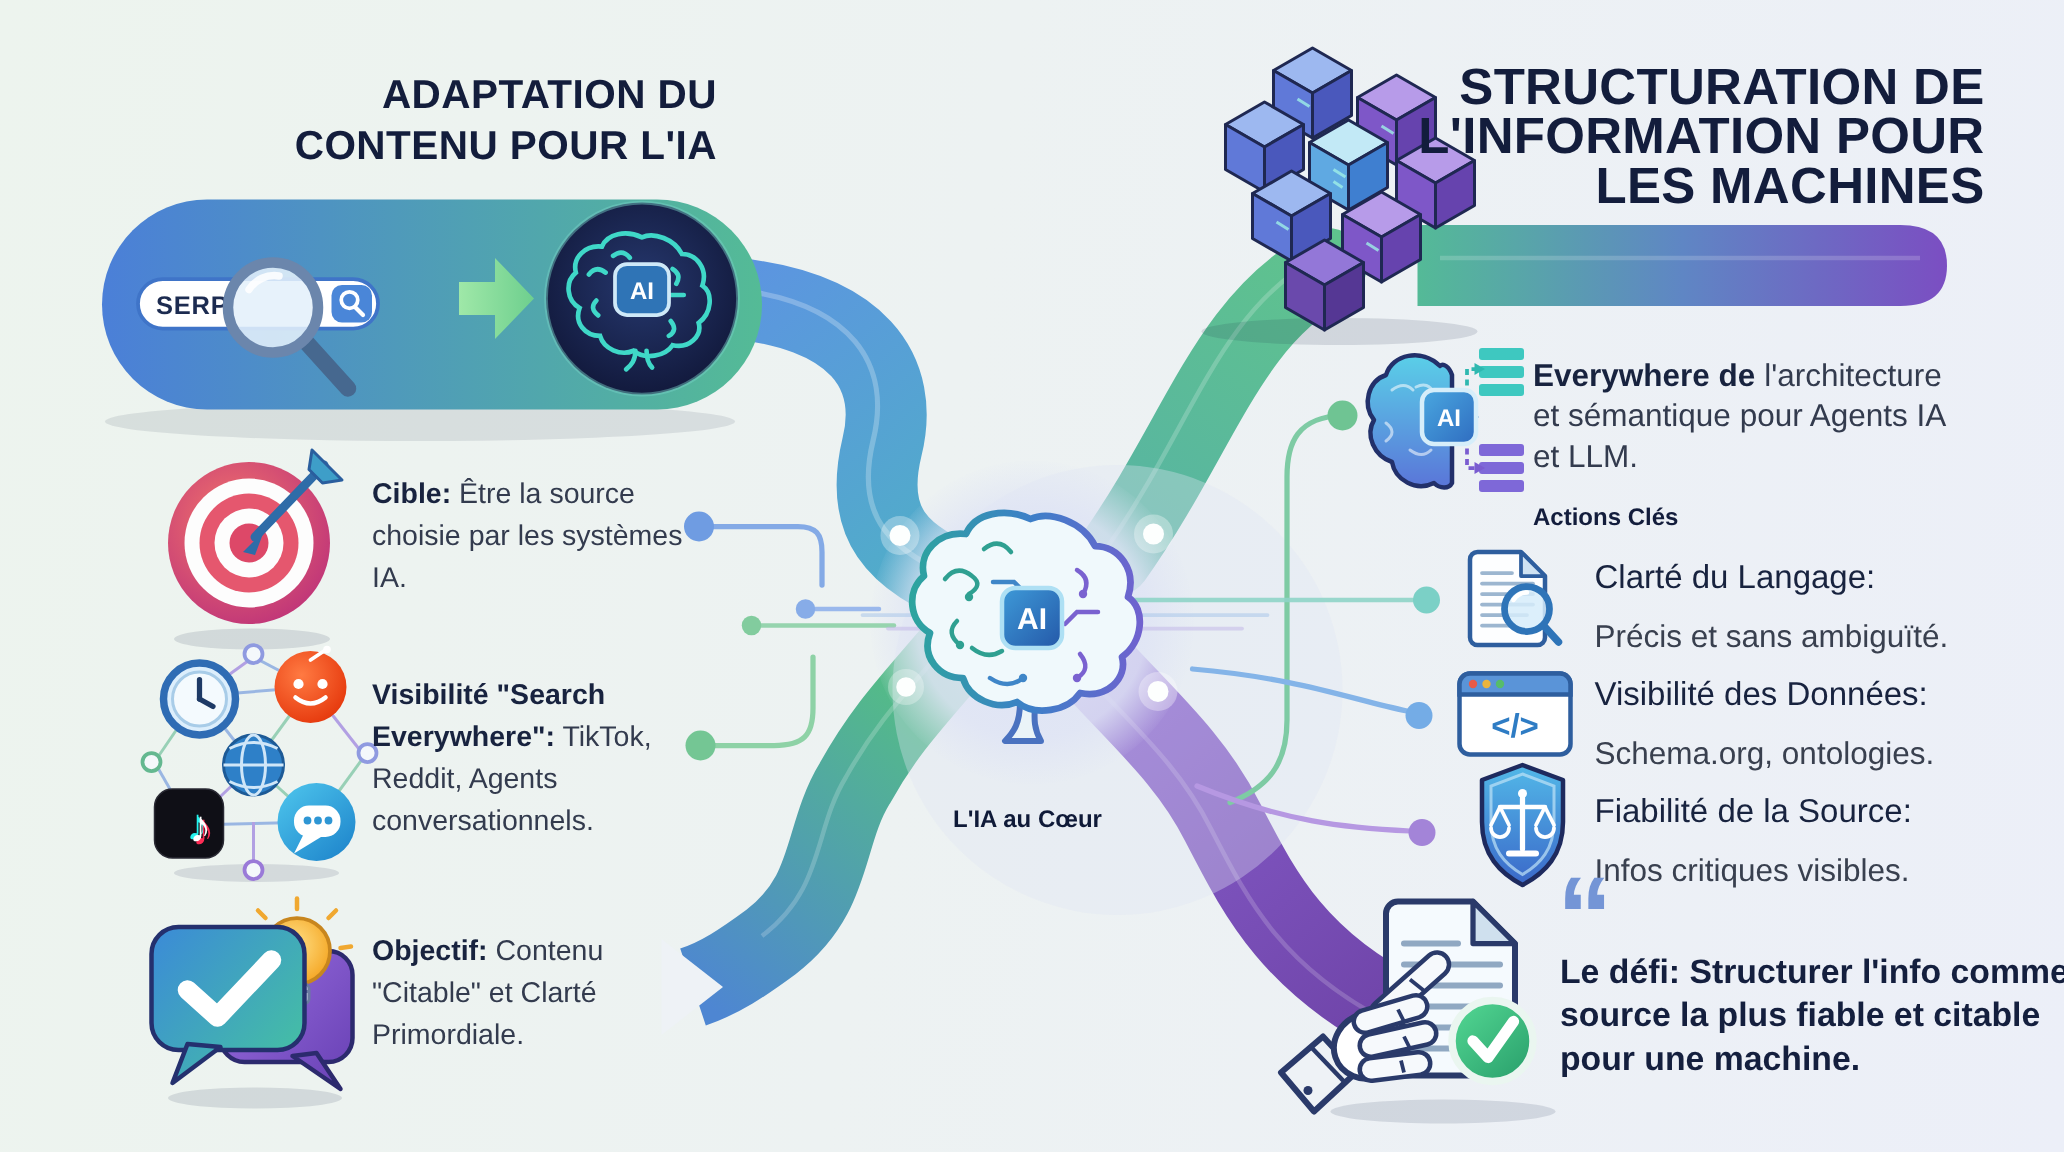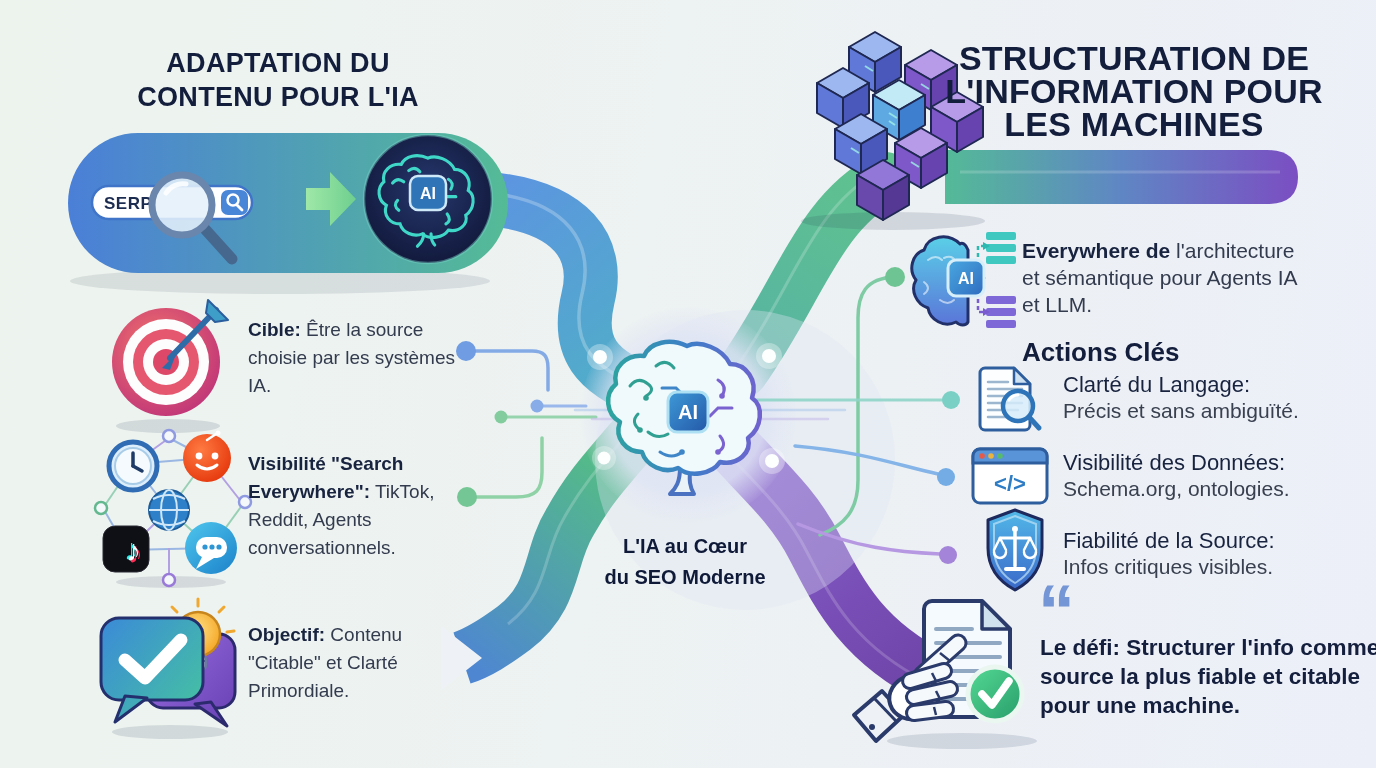--- a/index.html
+++ b/index.html
@@ -1,28 +1,28 @@
 <!DOCTYPE html>
 <html><head>
 <meta charset="utf-8">
 <style>
   html,body{margin:0;padding:0}
   body{font-family:"Liberation Sans","DejaVu Sans",sans-serif}
   #canvas{position:relative;width:1376px;height:768px;overflow:hidden;
     background:linear-gradient(100deg,#edf4ee 0%,#edf2f2 45%,#ecEFf8 100%);}
   .abs{position:absolute}
-  .ttl{font-weight:700;color:#131d3c;text-align:center}
+  .ttl{font-weight:700;color:#131d3c;text-align:right}
   .ttl-left{left:78px;top:46px;width:400px;font-size:27px;line-height:34px;letter-spacing:.3px}
   .ttl-right{left:945px;top:42px;width:378px;font-size:34px;line-height:33px;letter-spacing:.2px}
   .body-txt{font-size:19px;line-height:28px;color:#333b4e}
   .body-txt b{color:#18233f}
-  .cap{font-weight:700;color:#0f1a38;text-align:center;font-size:20px;line-height:31px}
+  .cap{font-weight:700;color:#0f1a38;text-align:center;font-size:16px;line-height:31px}
   .act .b{font-weight:400;font-size:22px;color:#18233f;line-height:26px}
-  .act .r{font-size:21px;color:#39404f;line-height:26px;margin-top:0}
-  .heading{font-weight:700;font-size:26px;color:#131d3c}
+  .act .r{font-size:21px;color:#39404f;line-height:26px;margin-top:14px}
+  .heading{font-weight:700;font-size:16px;color:#131d3c}
   .quote-mark{font-size:74px;font-weight:700;color:#7495d6;line-height:1}
   .quote-txt{font-weight:700;font-size:22.5px;line-height:29px;color:#141f3e}
   svg{display:block;overflow:visible}
   
   .cA .t{fill:#c2e9f6}.cA .l{fill:#5fa9e2}.cA .r{fill:#3f7fd0}
   .cB .t{fill:#9db8f0}.cB .l{fill:#6079d8}.cB .r{fill:#4a58bc}
   .cC .t{fill:#b79be9}.cC .l{fill:#7e57c8}.cC .r{fill:#6643ae}
   .cD .t{fill:#9377d8}.cD .l{fill:#6a49ac}.cD .r{fill:#553794}
   .cube polygon{stroke:#1f2852;stroke-width:2;stroke-linejoin:round}
 </style>
@@ -517,21 +517,20 @@
   <div class="abs body-txt" style="left:248px;top:450px;width:228px">
     <b>Visibilité "Search Everywhere":</b><span> TikTok, Reddit, Agents conversationnels.</span>
   </div>
 
   <div class="abs body-txt" style="left:248px;top:621px;width:208px">
     <b>Objectif:</b><span> Contenu "Citable" et Clarté Primordiale.</span>
   </div>
 
   <div class="abs cap" style="left:570px;top:531px;width:230px">
     <div>L'IA au Cœur</div>
-    <div>du SEO Moderne</div>
   </div>
 
   <div class="abs body-txt" style="left:1022px;top:237px;width:286px;font-size:21px;line-height:27px">
     <b>Everywhere de</b><span> l'architecture et sémantique pour Agents IA et LLM.</span>
   </div>
 
   <div class="abs heading" style="left:1022px;top:337px">Actions Clés</div>
 
   <div class="abs act" style="left:1063px;top:372px;width:312px">
     <div class="b">Clarté du Langage:</div>

